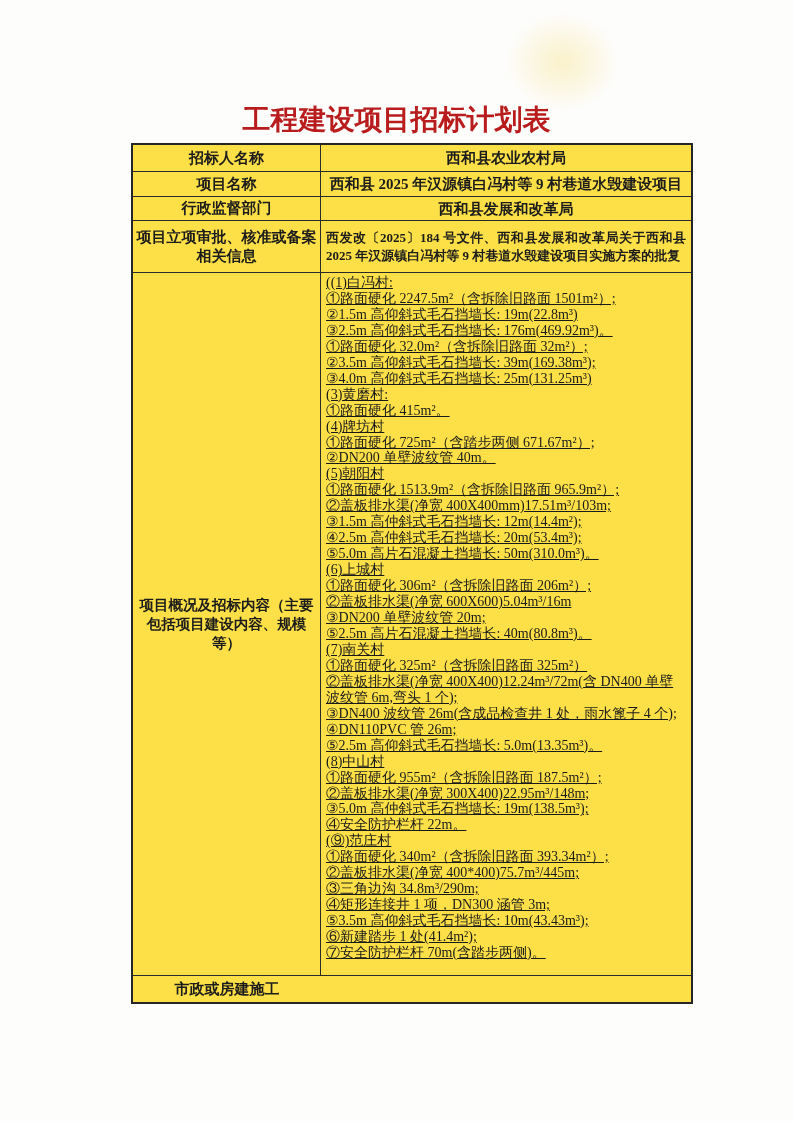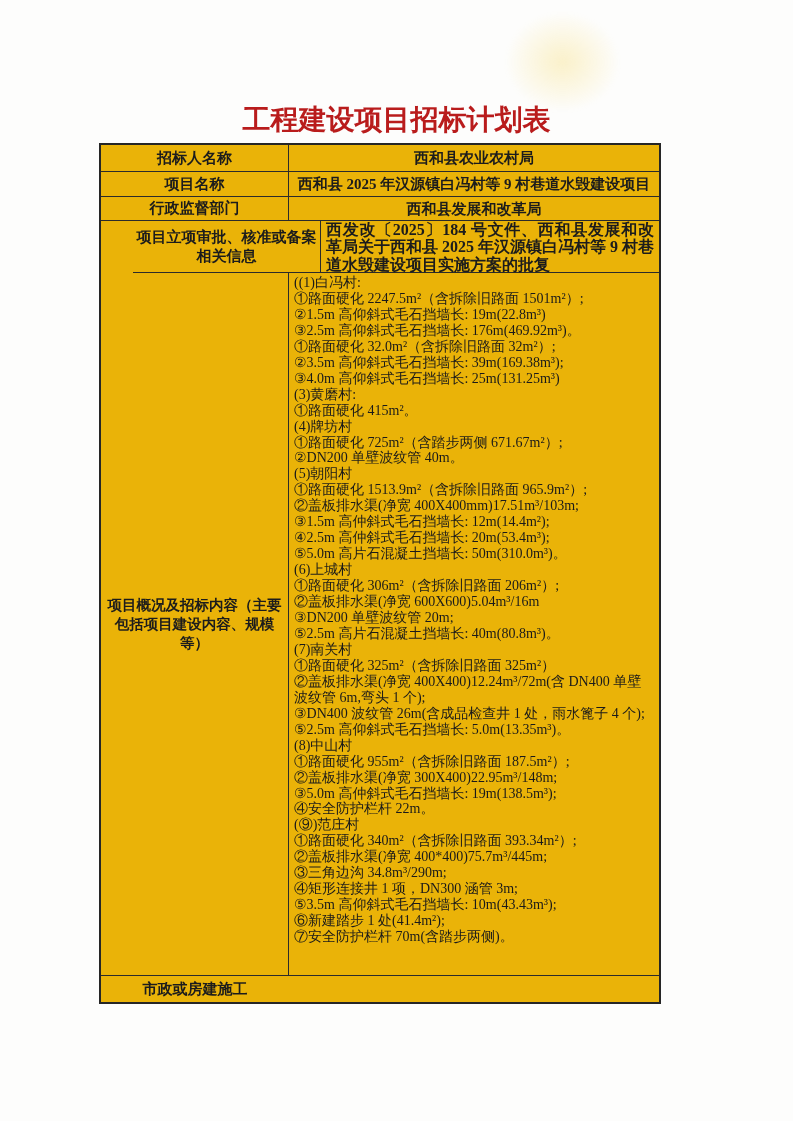--- a/index.html
+++ b/index.html
@@ -21,34 +21,34 @@
   .page-title{
     position:absolute;top:101px;left:0;width:100%;
     text-align:center;
     font-family:"Liberation Sans", sans-serif;
     font-weight:700;
     font-size:28px;
     letter-spacing:0px;
     color:#b91c1c;
   }
   .doc-table{
-    position:absolute;left:99px;top:143px;width:562px;
+    position:absolute;left:131px;top:143px;width:562px;
     border:2px solid #262626;
     box-sizing:border-box;
-    background:#eab308;
+    background:#fde047;
   }
   .t-row{
     display:grid;
     grid-template-columns:188px 1fr;
     border-bottom:1.5px solid #2b2b2b;
     box-sizing:border-box;
   }
   .t-row:last-child{border-bottom:none;}
   .r1{height:27px;} .r2{height:25px;} .r3{height:24px;}
-  .r4{height:52px;margin-left:32px;} .r5{height:703px;} .r6{height:26px;}
+  .r4{height:52px;} .r5{height:703px;} .r6{height:26px;}
   .t-label{
     border-right:1.5px solid #2b2b2b;
     display:flex;align-items:center;justify-content:center;
     text-align:center;
     font-size:15px;font-weight:700;
     padding:0 3px;box-sizing:border-box;
     line-height:19px;
   }
   .r5 .t-label{font-size:14.5px;}
   .t-value{
@@ -57,33 +57,34 @@
     font-size:15px;
     padding:0 5px;box-sizing:border-box;
     line-height:18px;
   }
   .t-value.left{
     justify-content:flex-start;
     text-align:justify;
     align-items:center;
   }
   .r4 .t-value{
-    font-size:16px;line-height:17.3px;
+    font-size:13px;line-height:17.3px;
     text-align:justify;
   }
   .r5 .t-value{
     display:block;
     text-align:left;
     padding:2px 4px 0 5px;
   }
   .content-line{
     font-size:14px;
     line-height:15.95px;
     white-space:normal;
     color:#1a1a1a;
+    text-decoration:underline;
   }
   .bold-val{font-weight:700;}
 </style>
 </head>
 <body>
 
 <div class="paper"></div>
 <div class="stain"></div>
 
 <div class="page-title">工程建设项目招标计划表</div>
@@ -133,20 +134,21 @@
         <div class="content-line">⑤5.0m 高片石混凝土挡墙长: 50m(310.0m³)。</div>
         <div class="content-line">(6)上城村</div>
         <div class="content-line">①路面硬化 306m²（含拆除旧路面 206m²）;</div>
         <div class="content-line">②盖板排水渠(净宽 600X600)5.04m³/16m</div>
         <div class="content-line">③DN200 单壁波纹管 20m;</div>
         <div class="content-line">⑤2.5m 高片石混凝土挡墙长: 40m(80.8m³)。</div>
         <div class="content-line">(7)南关村</div>
         <div class="content-line">①路面硬化 325m²（含拆除旧路面 325m²）</div>
         <div class="content-line">②盖板排水渠(净宽 400X400)12.24m³/72m(含 DN400 单壁波纹管 6m,弯头 1 个);</div>
         <div class="content-line">③DN400 波纹管 26m(含成品检查井 1 处，雨水篦子 4 个);</div>
+        <div class="content-line">④DN110PVC 管 26m;</div>
         <div class="content-line">⑤2.5m 高仰斜式毛石挡墙长: 5.0m(13.35m³)。</div>
         <div class="content-line">(8)中山村</div>
         <div class="content-line">①路面硬化 955m²（含拆除旧路面 187.5m²）;</div>
         <div class="content-line">②盖板排水渠(净宽 300X400)22.95m³/148m;</div>
         <div class="content-line">③5.0m 高仲斜式毛石挡墙长: 19m(138.5m³);</div>
         <div class="content-line">④安全防护栏杆 22m。</div>
         <div class="content-line">(⑨)范庄村</div>
         <div class="content-line">①路面硬化 340m²（含拆除旧路面 393.34m²）;</div>
         <div class="content-line">②盖板排水渠(净宽 400*400)75.7m³/445m;</div>
         <div class="content-line">③三角边沟 34.8m³/290m;</div>

